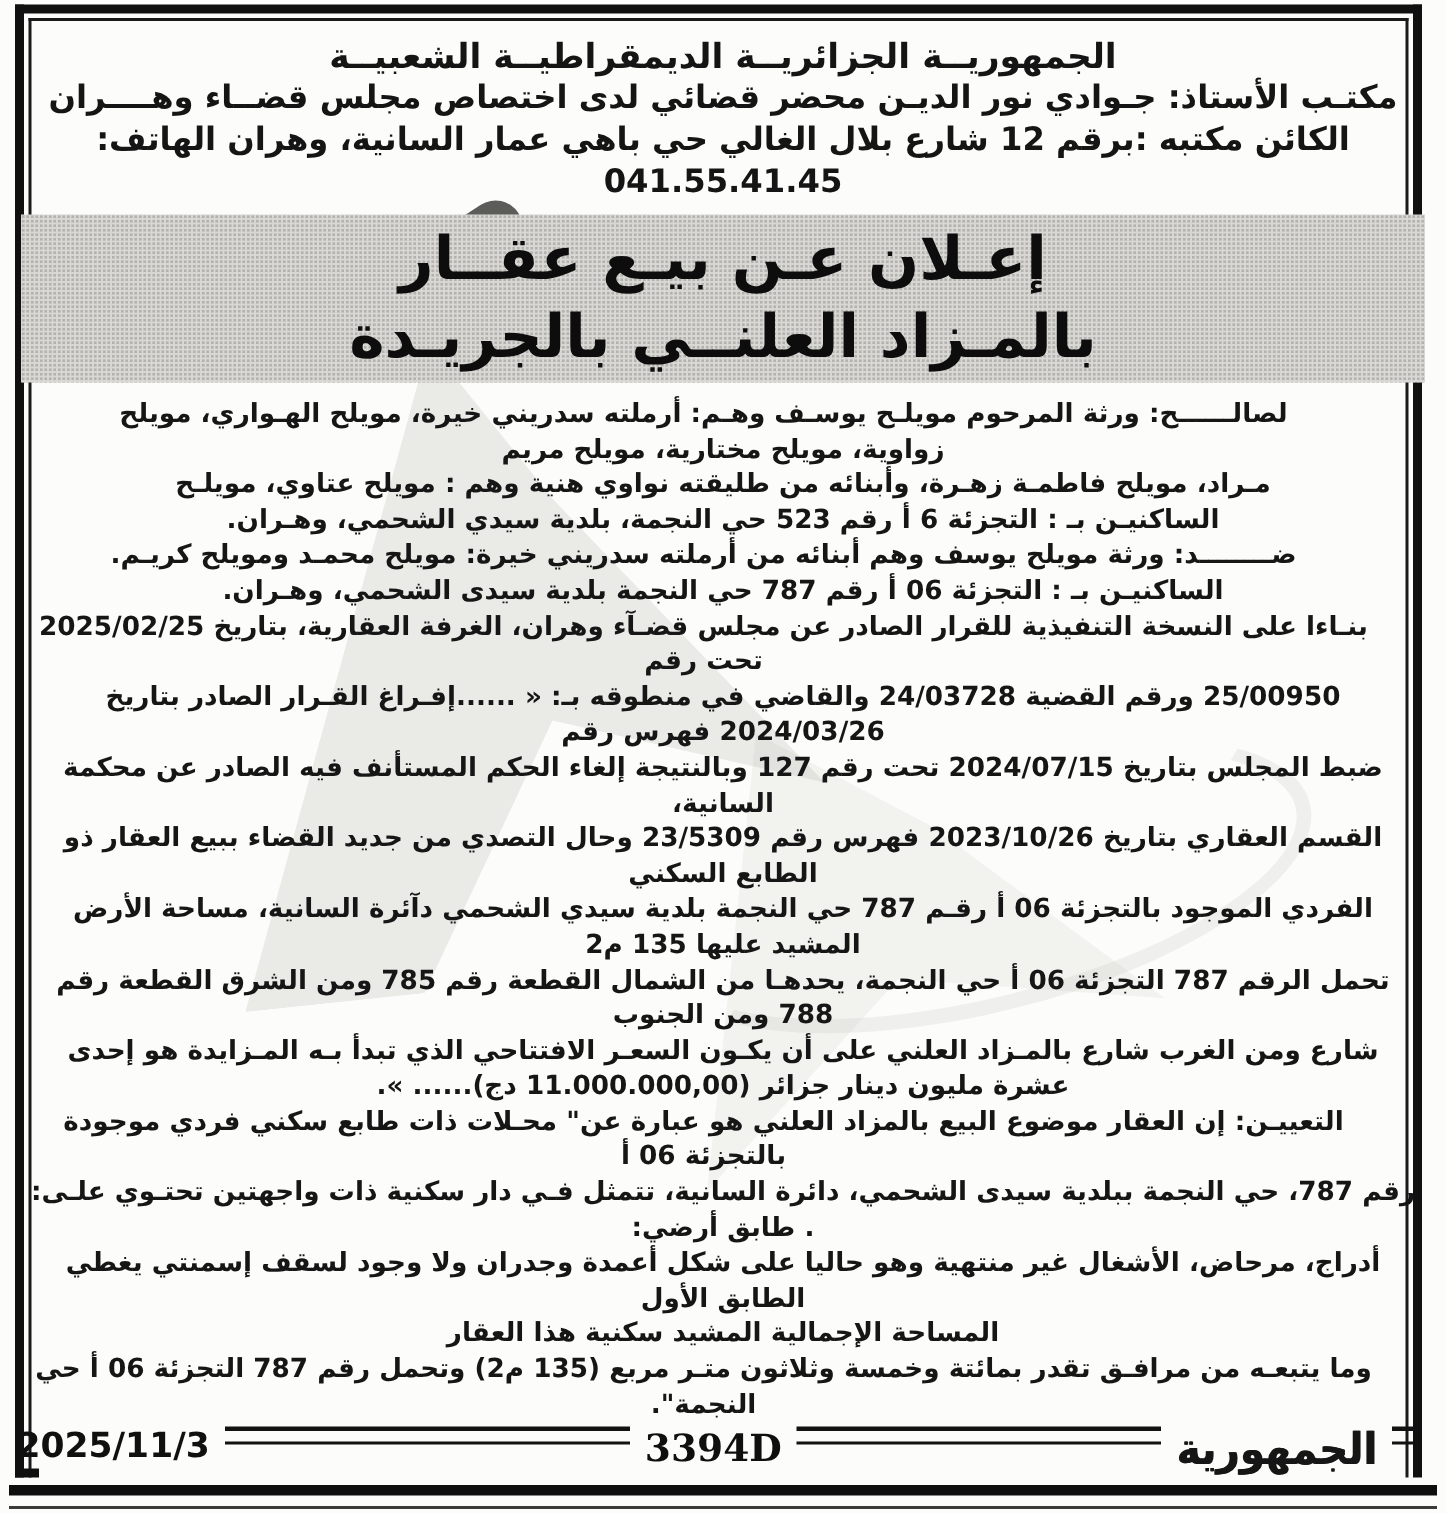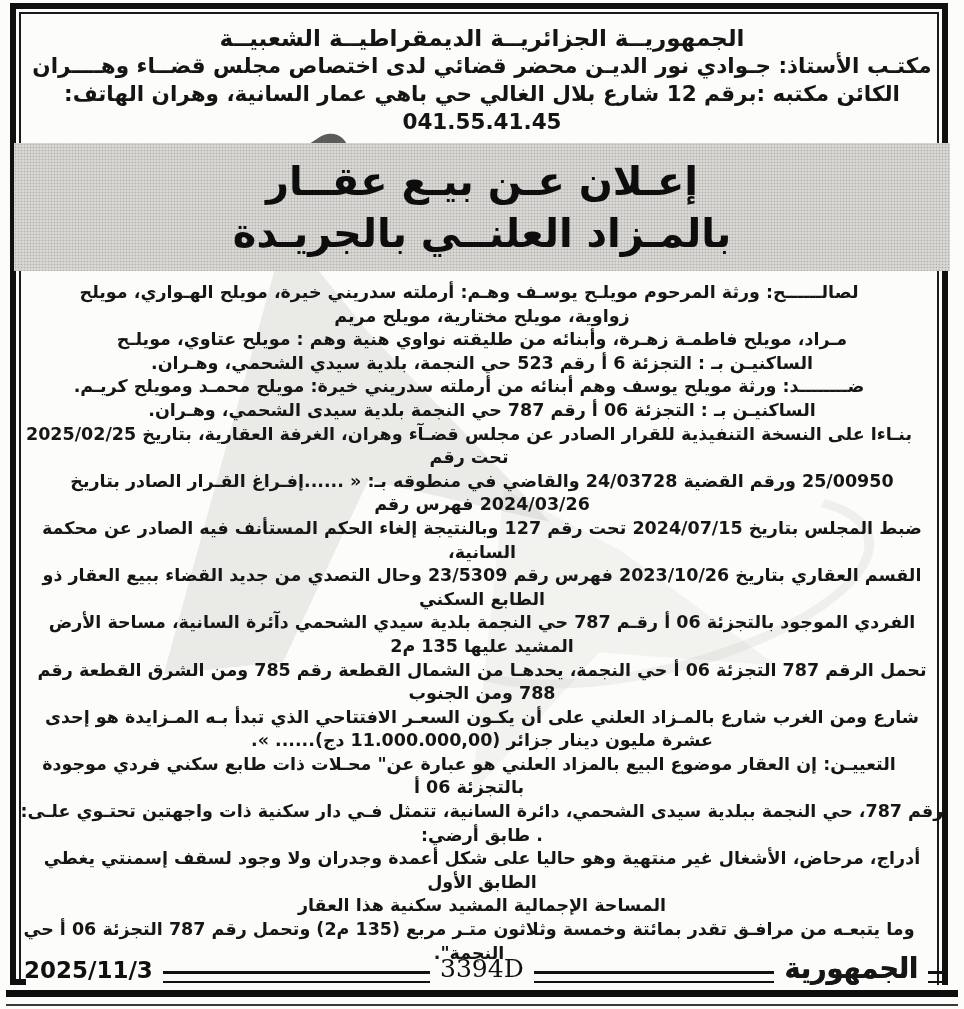--- a/index.html
+++ b/index.html
@@ -45,47 +45,47 @@
     border-top-color:transparent;border-left-color:transparent;
   }
   
   .content{position:relative;z-index:2;padding:4px 12px 0 12px;direction:rtl;}
   .hd{ text-align:center;font-weight:bold;color:#151515;}
   .hd1{font-size:23px;line-height:28px;margin-top:20px;}
   .hd2{font-size:21.5px;line-height:28px;}
   .hd3{font-size:21.5px;line-height:28px;}
   
   .band{
-    position:relative;margin:7px 2px 8px 2px;height:128px;
+    position:relative;margin:7px 2px 8px 2px;height:112px;
     display:flex;flex-direction:column;justify-content:center;align-items:center;
     background-color:#d9d8d4;
     background-image:radial-gradient(#b3b2ae 0.9px, rgba(0,0,0,0) 1.05px);
     background-size:3px 3px;
   }
   .band .t{font-size:40px;line-height:52px;font-weight:bold;color:#0d0d0d;
     letter-spacing:0;}
   
   .body{
     direction:rtl;text-align:right;
     font-size:17.5px;font-weight:bold;line-height:23.6px;
     padding:2px 8px 0 8px;color:#161616;
   }
   .bline{min-height:23.6px;}
   .a-r{text-align:center;}
   .a-c{text-align:center;}
   .ind{padding-right:26px;}
   
   .footer{
-    position:absolute;left:24px;right:22px;bottom:26px;height:32px;
-    display:flex;align-items:flex-end;gap:10px;z-index:3;
+    position:absolute;left:11px;right:22px;bottom:26px;height:32px;
+    display:flex;align-items:flex-start;gap:10px;z-index:3;
   }
   .f-date{font-size:23px;font-weight:bold;direction:ltr;color:#101010;}
   .f-line{flex:1;height:7px;border-top:3px solid #121212;border-bottom:2px solid #121212;}
   .f-line.short{flex:0.9;}
-  .f-ref{font-size:25px;font-weight:normal;font-family:"DejaVu Serif",serif;color:#0f0f0f;}
+  .f-ref{font-size:25px;font-weight:bold;font-family:"DejaVu Serif",serif;color:#0f0f0f;}
   .f-logo{
     font-size:27px;font-weight:bold;color:#161616;direction:rtl;
     transform:scaleY(1.08);letter-spacing:-1px;
     text-shadow:0.6px 0 0 #161616;
   }
   .f-stub{width:14px;height:7px;border-top:3px solid #121212;border-bottom:2px solid #121212;}
   
   .f-foot{position:absolute;left:10px;bottom:24px;width:16px;height:6px;background:#101010;z-index:2;}
   
   .next{position:absolute;left:6px;right:6px;bottom:0;height:19px;z-index:2;}

